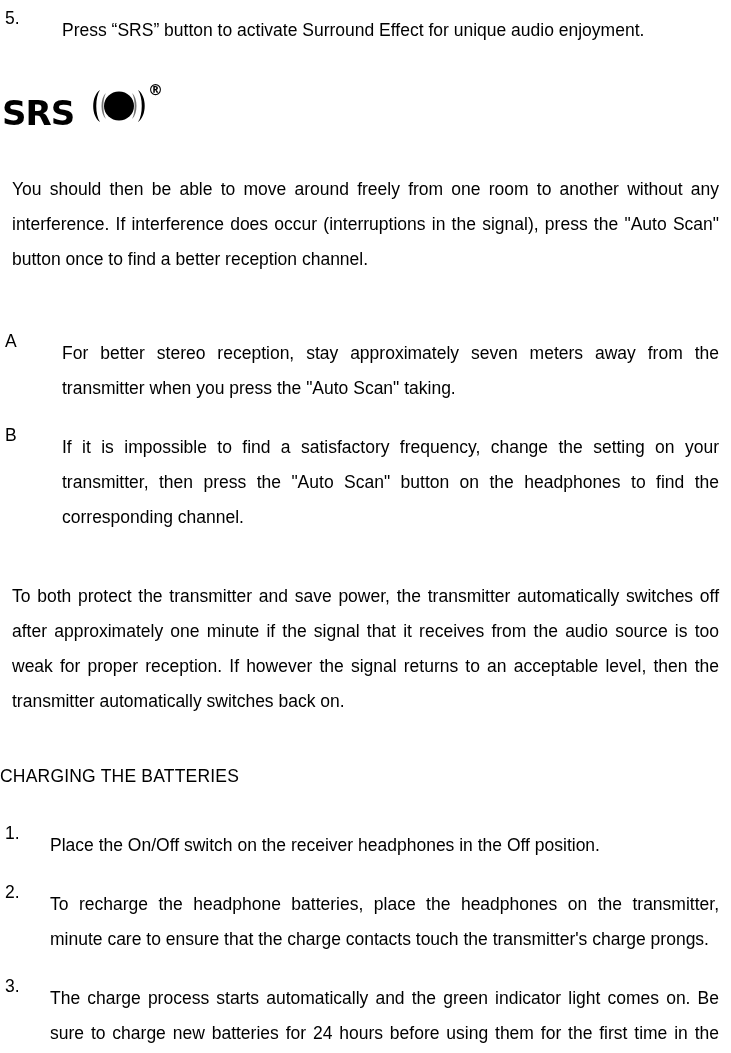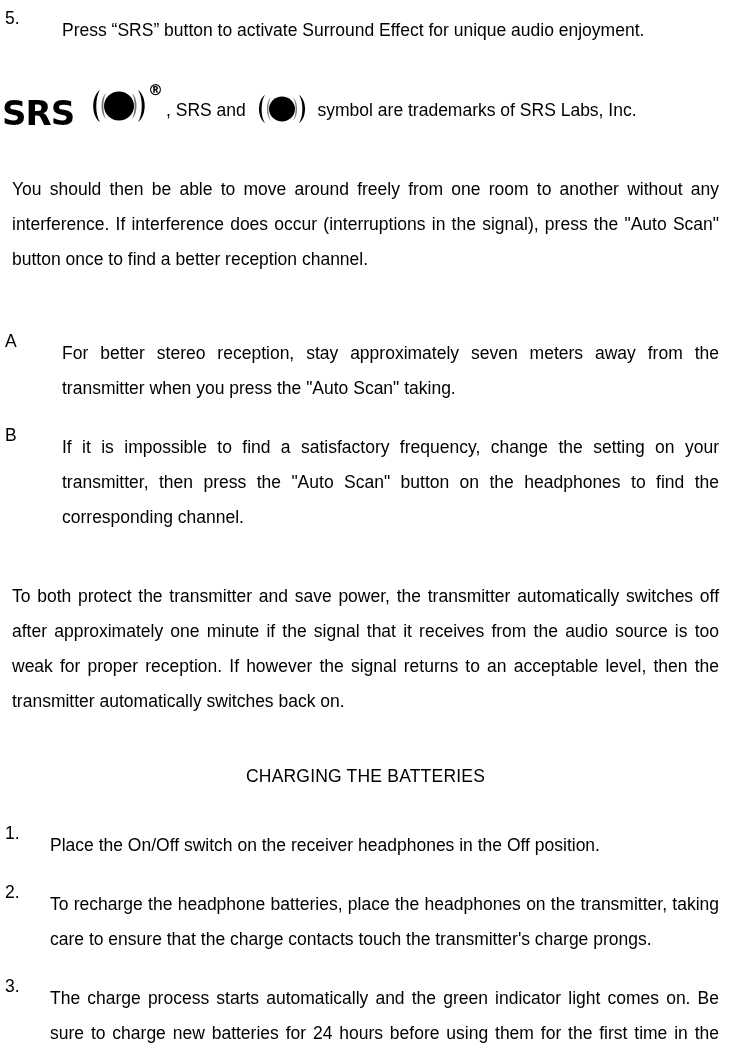--- a/index.html
+++ b/index.html
@@ -119,21 +119,20 @@
   
   .sp-ab       { height: 35px; }
   .sp-protect  { height: 20px; }
   .sp-heading  { height: 28px; }
   .sp-charge   { height: 22px; }
 
   .heading {
     font-size: 17.5px;
     line-height: 35px;
     letter-spacing: 0.2px;
-    text-align: center;
   }
 </style>
 </head>
 <body>
 
 <div class="page">
 
   <div class="list-row" id="item5-block">
     <div class="marker num-wide">5.</div>
     <div class="row-body para">Press “SRS” button to activate Surround Effect for unique audio enjoyment.</div>
@@ -146,31 +145,20 @@
       <svg class="srs-sym" viewBox="0 0 62 38">
         <path d="M12 3 C 3 9, 3 29, 12 35 C 7 28, 7 10, 12 3 Z" fill="#000"></path>
         <path d="M50 3 C 59 9, 59 29, 50 35 C 55 28, 55 10, 50 3 Z" fill="#000"></path>
         <ellipse cx="31" cy="19" rx="15" ry="14.5" fill="#000"></ellipse>
         <path d="M18 6 C 12 11, 12 27, 18 32 C 14.5 26, 14.5 12, 18 6 Z" fill="#000" opacity="0.55"></path>
         <path d="M44 6 C 50 11, 50 27, 44 32 C 47.5 26, 47.5 12, 44 6 Z" fill="#000" opacity="0.55"></path>
       </svg>
       <span class="srs-reg">®</span>
     </div>
 
-    <div class="tm-text">
-      <span>, SRS and</span>
-      <svg class="sym-inline" viewBox="0 0 54 32">
-        <path d="M10 2 C 2 7, 2 25, 10 30 C 5.5 24, 5.5 8, 10 2 Z" fill="#000"></path>
-        <path d="M44 2 C 52 7, 52 25, 44 30 C 48.5 24, 48.5 8, 44 2 Z" fill="#000"></path>
-        <ellipse cx="27" cy="16" rx="13" ry="12.5" fill="#000"></ellipse>
-        <path d="M16 4 C 10.5 9, 10.5 23, 16 28 C 12.5 22, 12.5 10, 16 4 Z" fill="#000" opacity="0.5"></path>
-        <path d="M38 4 C 43.5 9, 43.5 23, 38 28 C 41.5 22, 41.5 10, 38 4 Z" fill="#000" opacity="0.5"></path>
-      </svg>
-      <span>symbol are trademarks of SRS Labs, Inc.</span>
-    </div>
   </div>
 
   <div id="note-block">
     <div class="para">You should then be able to move around freely from one room to another without any interference. If interference does occur (interruptions in the signal), press the "Auto Scan" button once to find a better reception channel.</div>
   </div>
 
   <div class="sp-ab"></div>
 
   <div>
     <div class="list-row">
@@ -193,21 +181,21 @@
 
   <div class="sp-charge"></div>
 
   <div>
     <div class="list-row">
       <div class="marker num-small">1.</div>
       <div class="row-body para">Place the On/Off switch on the receiver headphones in the Off position.</div>
     </div>
     <div class="list-row">
       <div class="marker num-small">2.</div>
-      <div class="row-body para">To recharge the headphone batteries, place the headphones on the transmitter, taking care to ensure that the charge contacts touch the transmitter's charge prongs.</div>
+      <div class="row-body para">To recharge the headphone batteries, place the headphones on the transmitter, minute care to ensure that the charge contacts touch the transmitter's charge prongs.</div>
     </div>
     <div class="list-row">
       <div class="marker num-small">3.</div>
       <div class="row-body para">The charge process starts automatically and the green indicator light comes on. Be sure to charge new batteries for 24 hours before using them for the first time in the headphones.</div>
     </div>
   </div>
 
 </div>
 
 </body></html>

